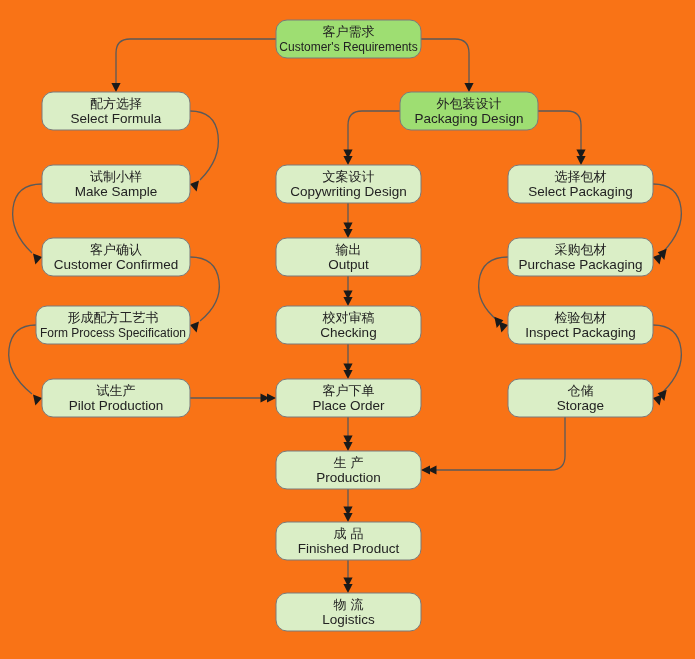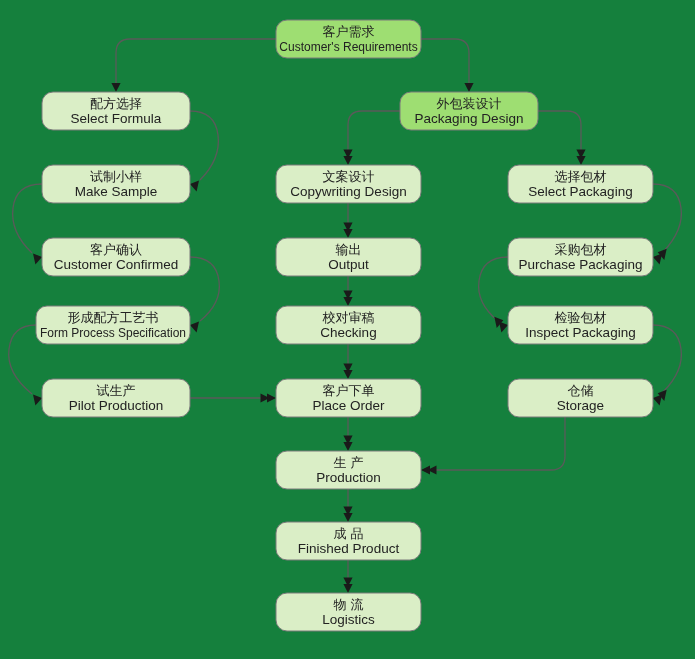--- a/index.html
+++ b/index.html
@@ -10,21 +10,21 @@
   body {
     width: 695px;
     height: 659px;
     font-family: "Liberation Sans", sans-serif;
     overflow: hidden;
   }
   #flowchart-root {
     position: relative;
     width: 695px;
     height: 659px;
-    background: #15803d;
+    background: #f97316;
   }
   svg#diagram {
     display: block;
     width: 695px;
     height: 659px;
   }
   .node-box {
     stroke: #7a7a7a;
     stroke-width: 1;
   }

